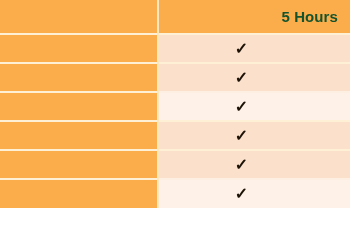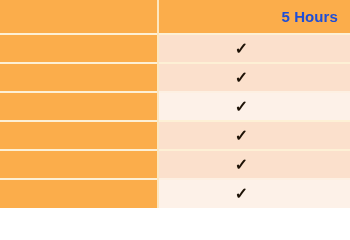--- a/index.html
+++ b/index.html
@@ -33,21 +33,21 @@
     background: #fbad4b;
     border: 0;
     vertical-align: middle;
   }
   th.feature-head {
     border-right: 2px solid #fde7bf;
   }
   th.plan-head {
     text-align: right;
     padding-right: 12px;
-    color: #1d4ed8;
+    color: #14532d;
     font-size: 15px;
     font-weight: bold;
     letter-spacing: 0.1px;
     white-space: nowrap;
   }
 
   
   tbody tr {
     height: 29px;
   }

